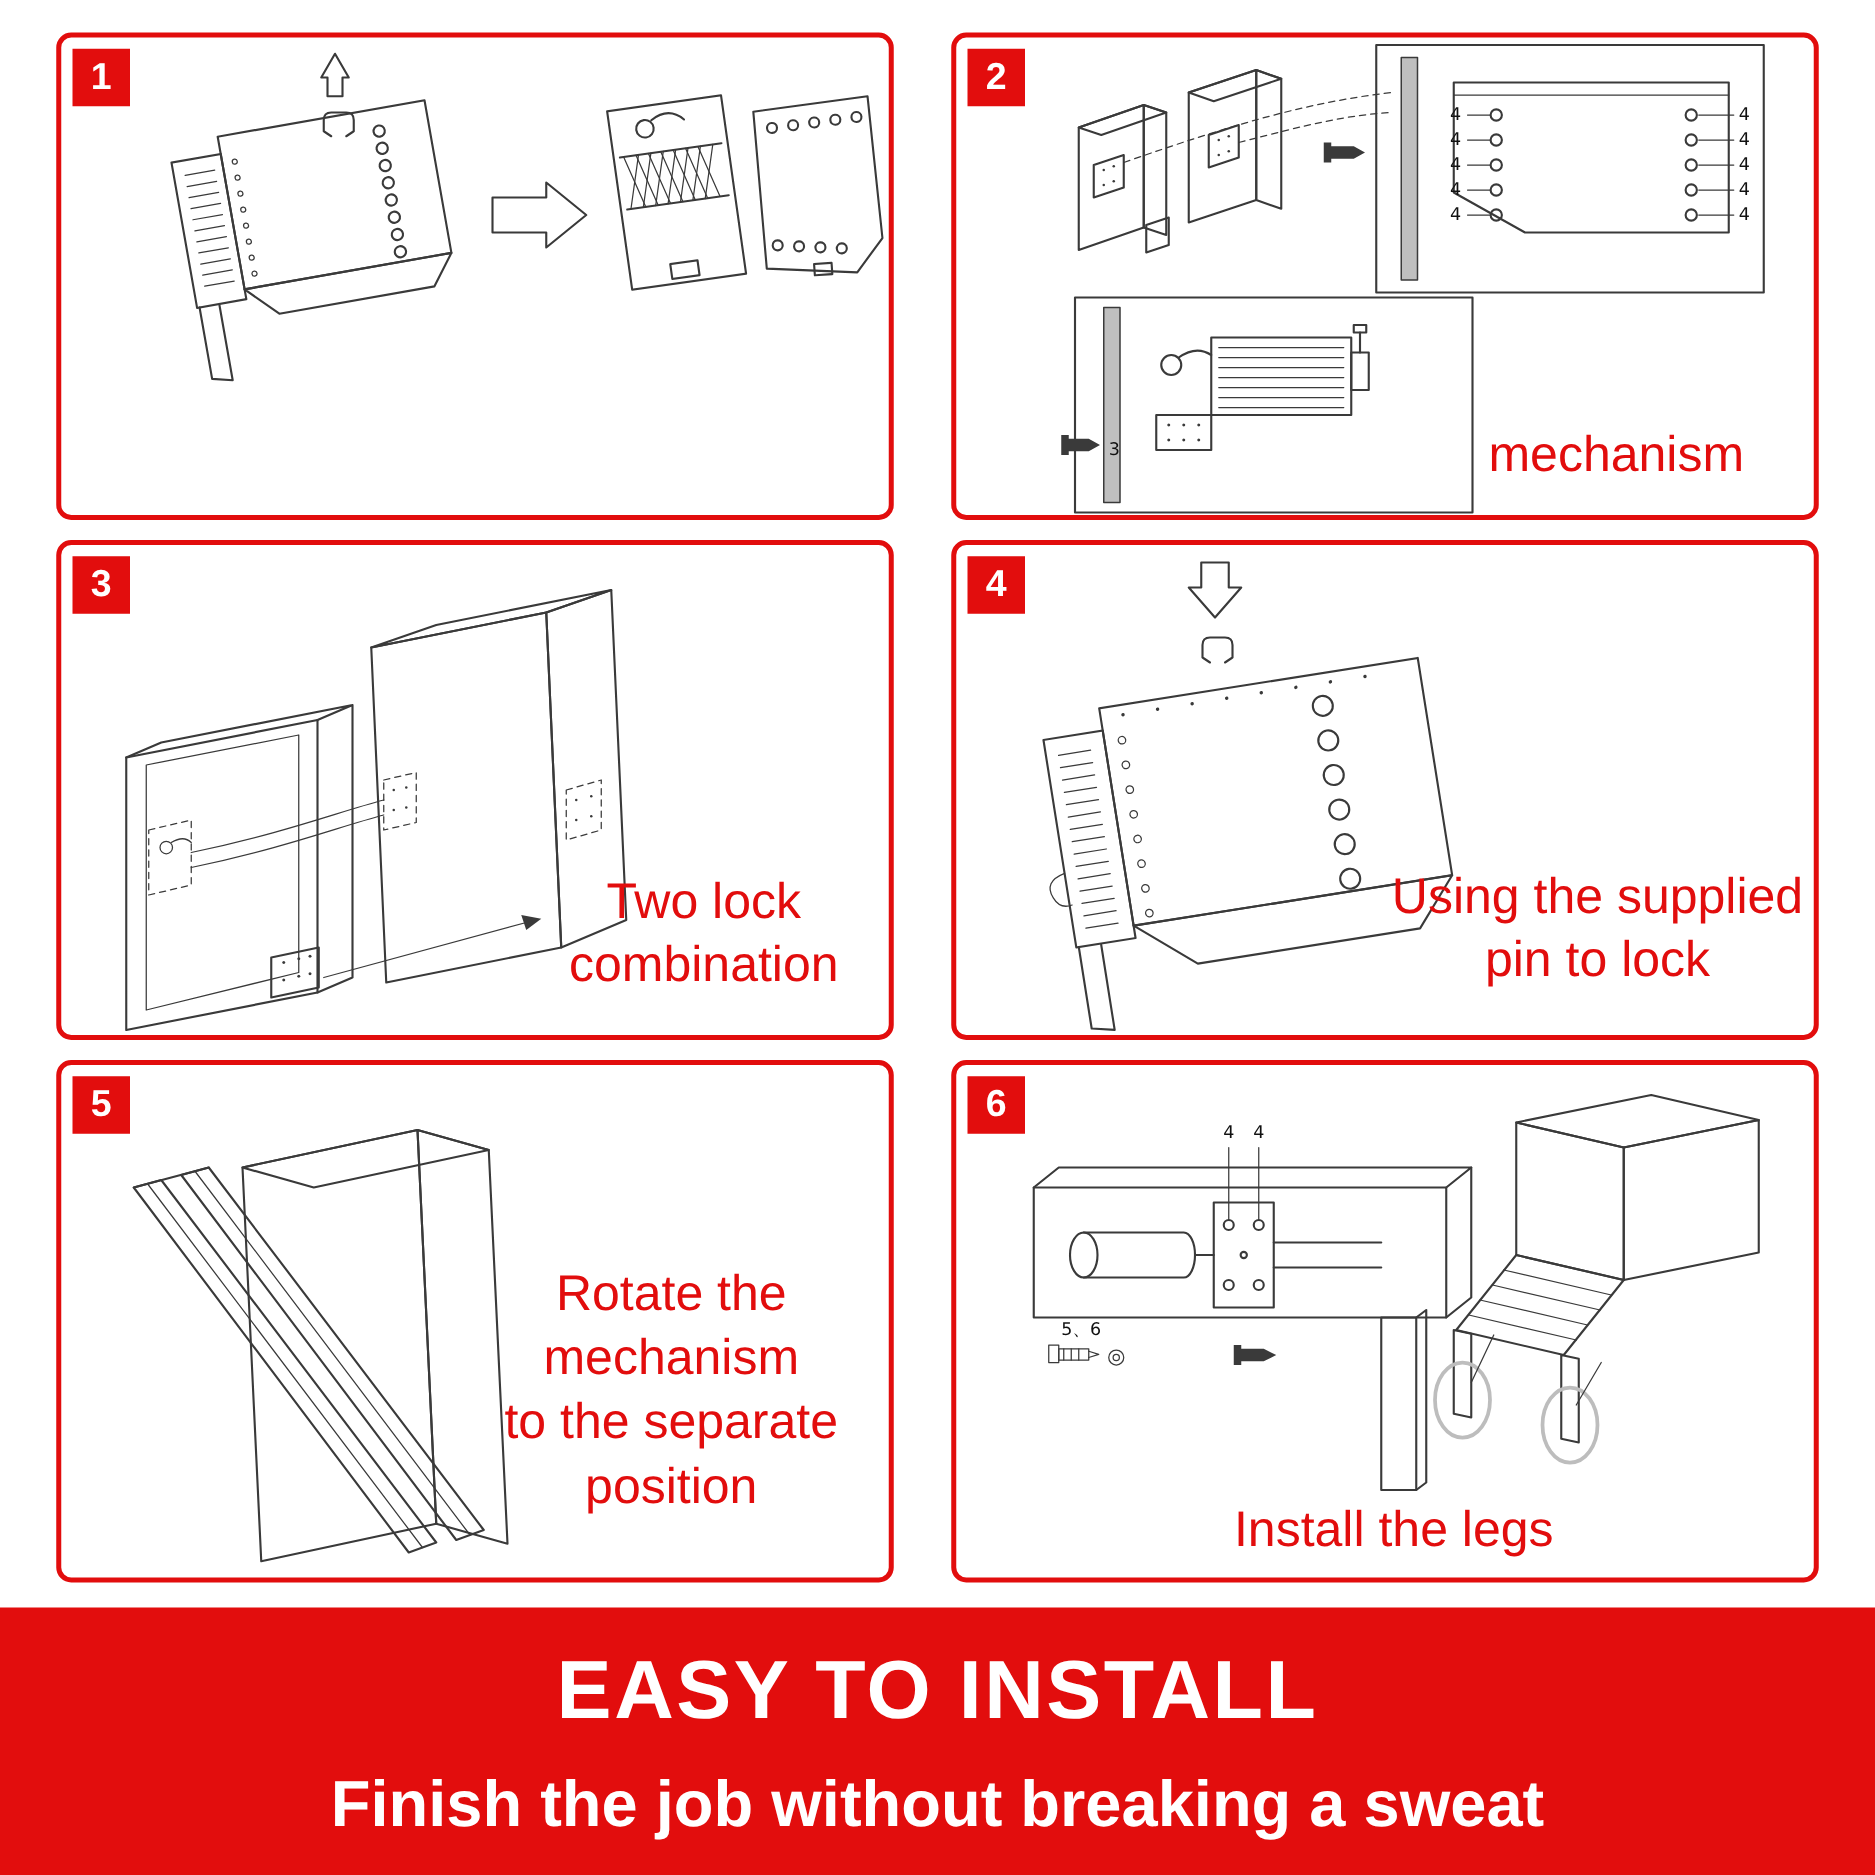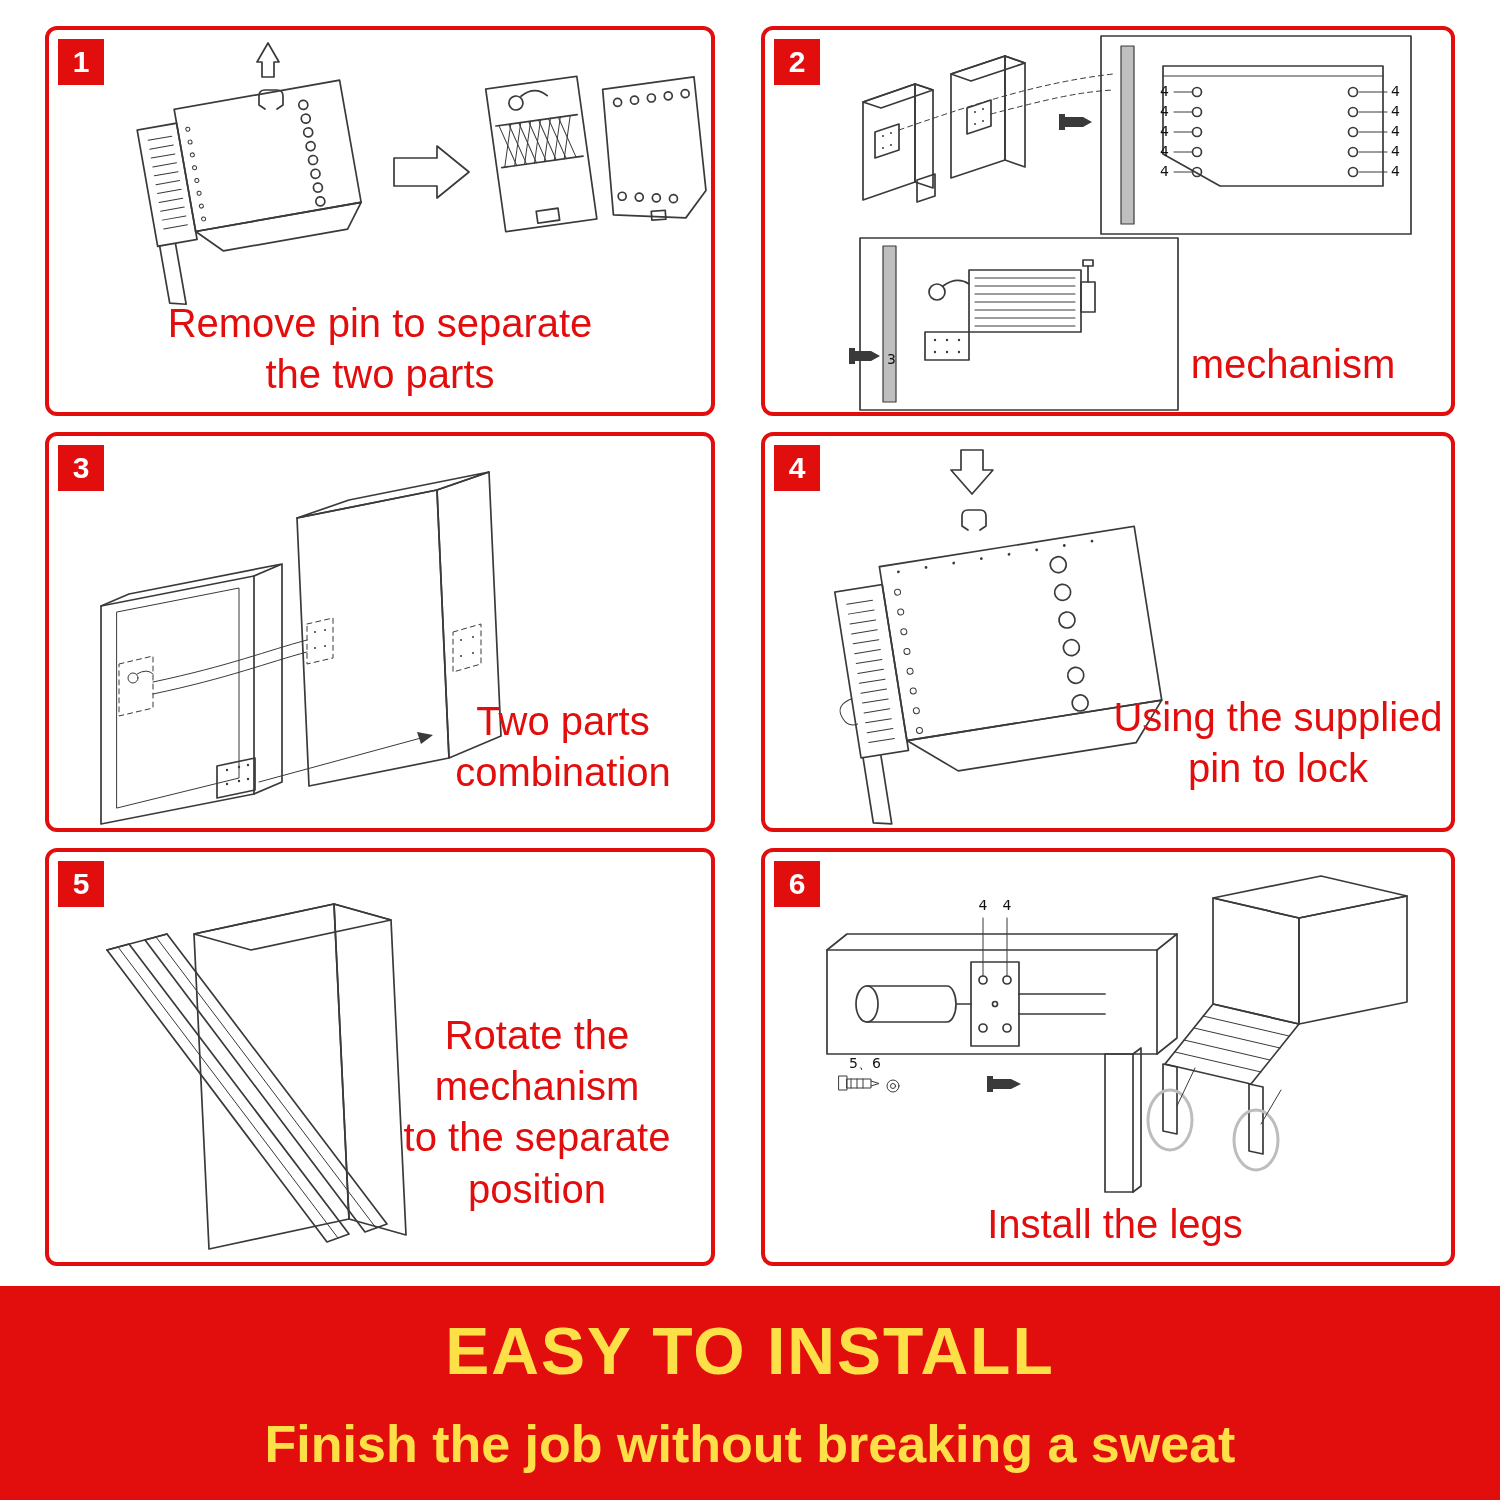--- a/index.html
+++ b/index.html
@@ -26,21 +26,21 @@
   .caption { position:absolute; z-index:2; color:var(--red); font-size:40px; line-height:1.28; text-align:center; }
   .cap-1 { left:0; right:0; bottom:12px; }
   .cap-2 { right:8px; width:300px; bottom:22px; }
   .cap-3 { right:8px; width:280px; bottom:30px; }
   .cap-4 { right:8px; width:330px; bottom:34px; }
   .cap-5 { right:24px; width:300px; top:158px; }
   .cap-6 { left:150px; width:400px; bottom:12px; }
   .banner {
     position:absolute; left:0; bottom:0; width:1500px; height:214px; background:var(--red);
     display:flex; flex-direction:column; align-items:center; justify-content:center; gap:25px;
-    color:#fde047;
+    color:#ffffff;
   }
   .banner-title { font-size:66px; font-weight:bold; letter-spacing:2px; }
   .banner-subtitle { font-size:52px; font-weight:bold; }
   
   .ln { stroke:var(--line); fill:none; stroke-width:1.7; stroke-linejoin:round; stroke-linecap:round; }
   .thin { stroke-width:1; }
   .dash { stroke-dasharray:5 4; }
   .gray { fill:#bfbfbf; stroke:var(--line); stroke-width:1.2; }
   .fill-dark { fill:var(--line); stroke:none; }
   .dot { fill:var(--line); stroke:none; }
@@ -105,24 +105,20 @@
             <circle cx="65" cy="17" r="4"></circle>
             <circle cx="82" cy="16" r="4"></circle>
           <circle cx="12" cy="114" r="4"></circle>
             <circle cx="29" cy="116" r="4"></circle>
             <circle cx="46" cy="118" r="4"></circle>
             <circle cx="63" cy="120" r="4"></circle>
           <rect x="40" y="131" width="14" height="9"></rect>
         </g>
       </g>
     </svg>
-    <div class="caption cap-1">
-      <div>Remove pin to separate</div>
-      <div>the two parts</div>
-    </div>
   </section>
 
   <section class="panel">
     <div class="badge">2</div>
     <svg class="illus" viewBox="0 0 686 382">
       <g class="ln">
 
         <g>
           <polygon points="98,72 150,54 150,152 98,170"></polygon>
           <polygon points="150,54 168,60 168,158 150,152"></polygon>
@@ -237,21 +233,21 @@
             <circle class="dot" cx="424" cy="201" r="1"></circle>
             <circle class="dot" cx="412" cy="220" r="1"></circle>
             <circle class="dot" cx="424" cy="217" r="1"></circle>
         </g>
         <path class="thin" d="M104,246 C180,230 220,214 258,204 M104,258 C180,242 220,226 258,216"></path>
         <path class="thin" d="M210,346 L372,302"></path>
         <polygon class="fill-dark" points="384,299 368,296 372,308"></polygon>
       </g>
     </svg>
     <div class="caption cap-3">
-      <div>Two parts</div>
+      <div>Two lock</div>
       <div>combination</div>
     </div>
   </section>
 
   <section class="panel">
     <div class="badge">4</div>
     <svg class="illus" viewBox="0 0 686 392">
       <g class="ln">
 
         <polygon points="196,14 218,14 218,34 228,34 207,58 186,34 196,34"></polygon>

